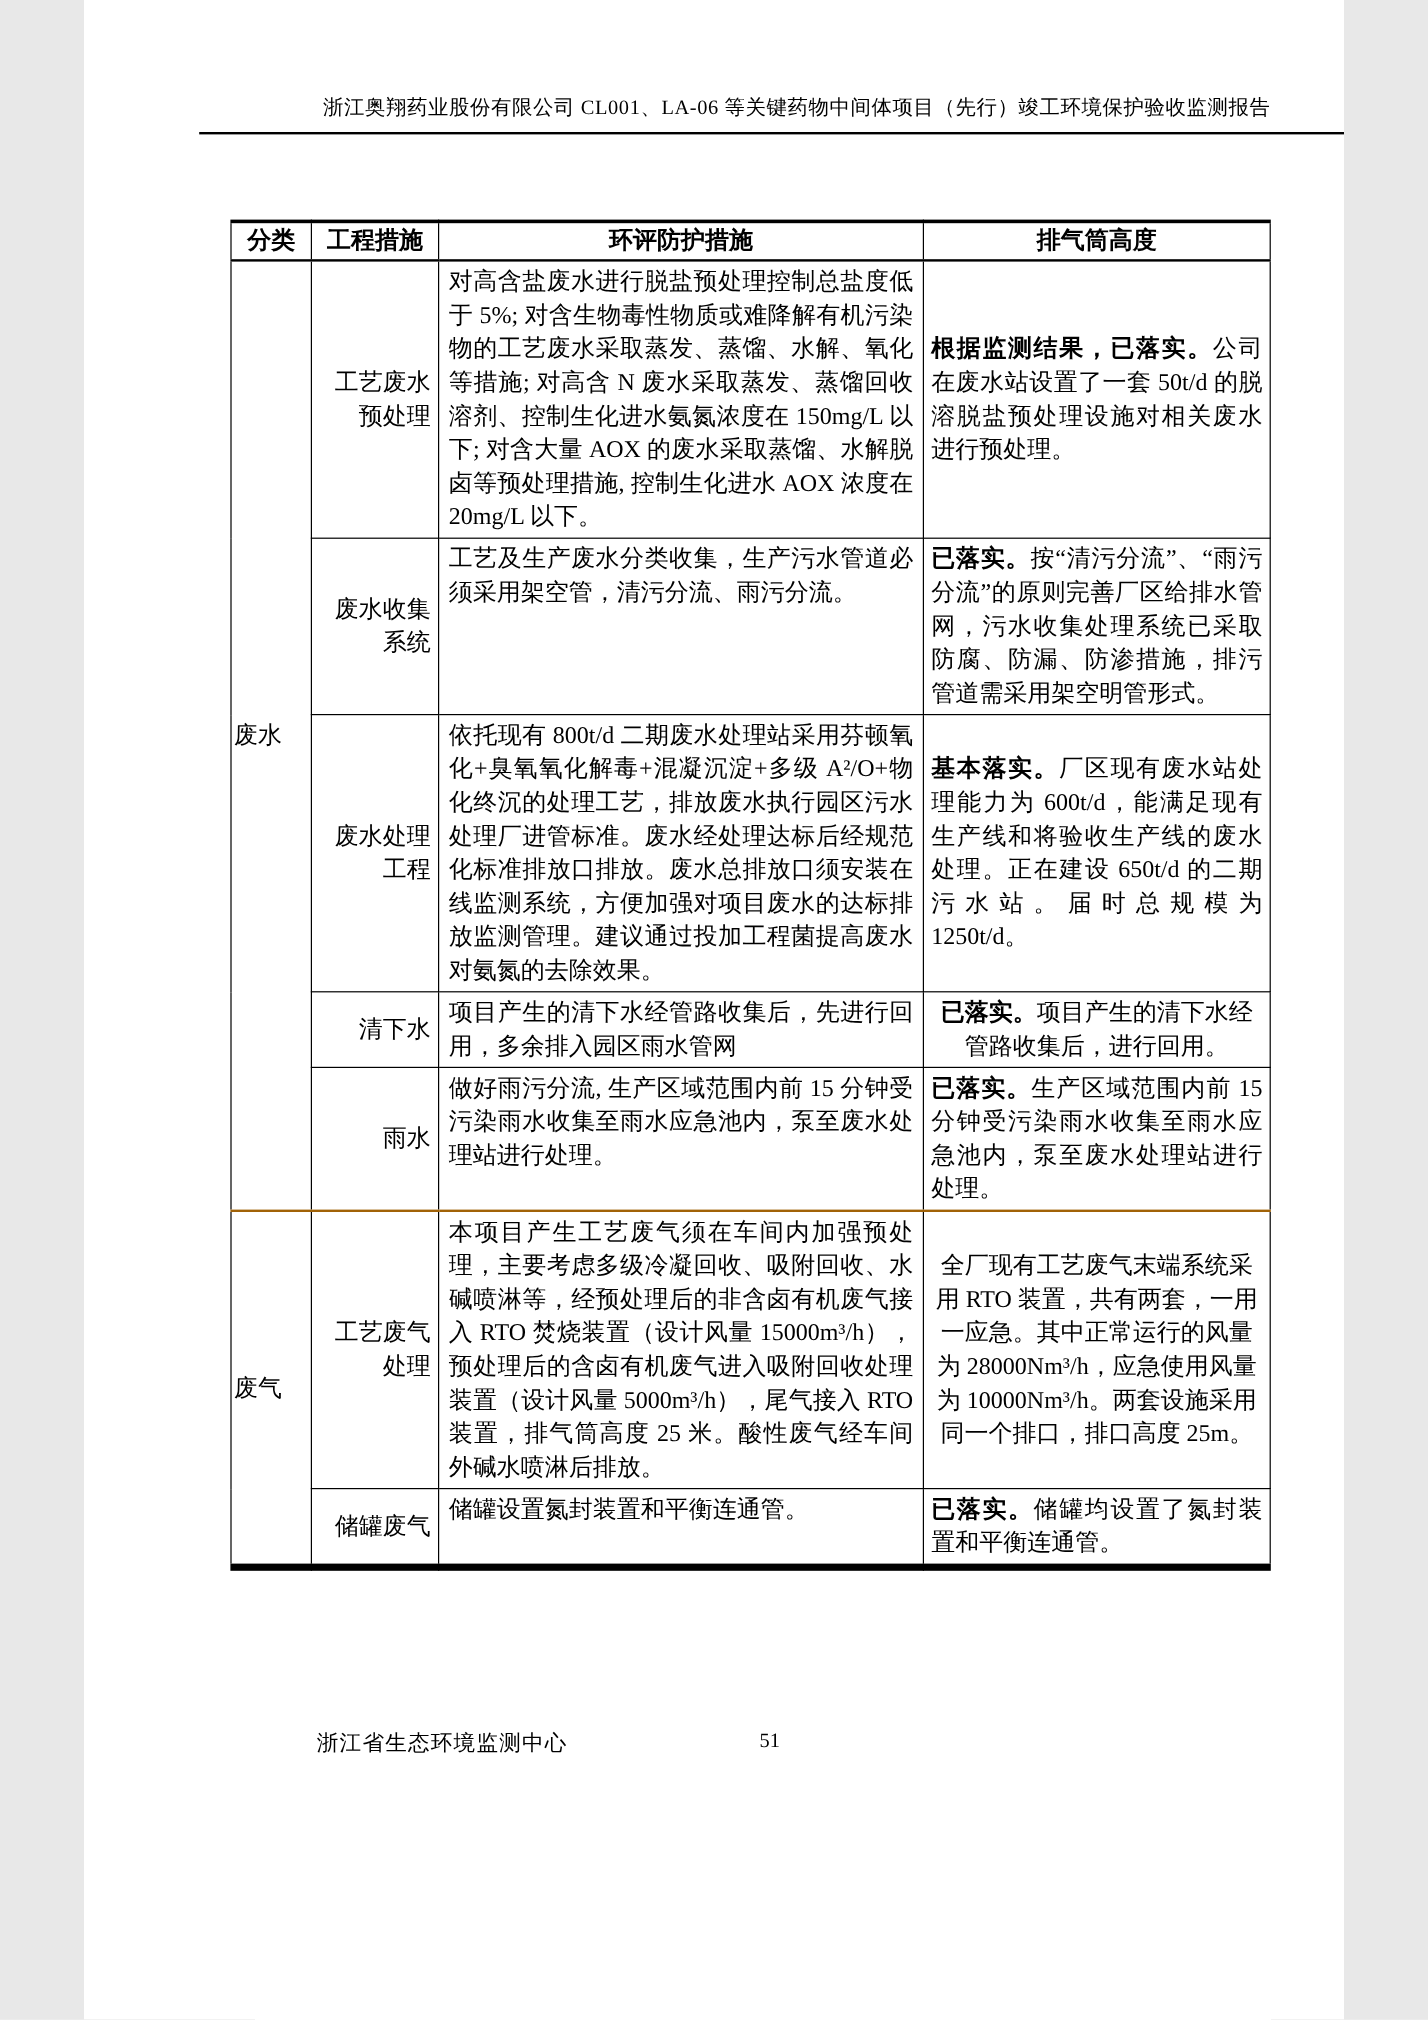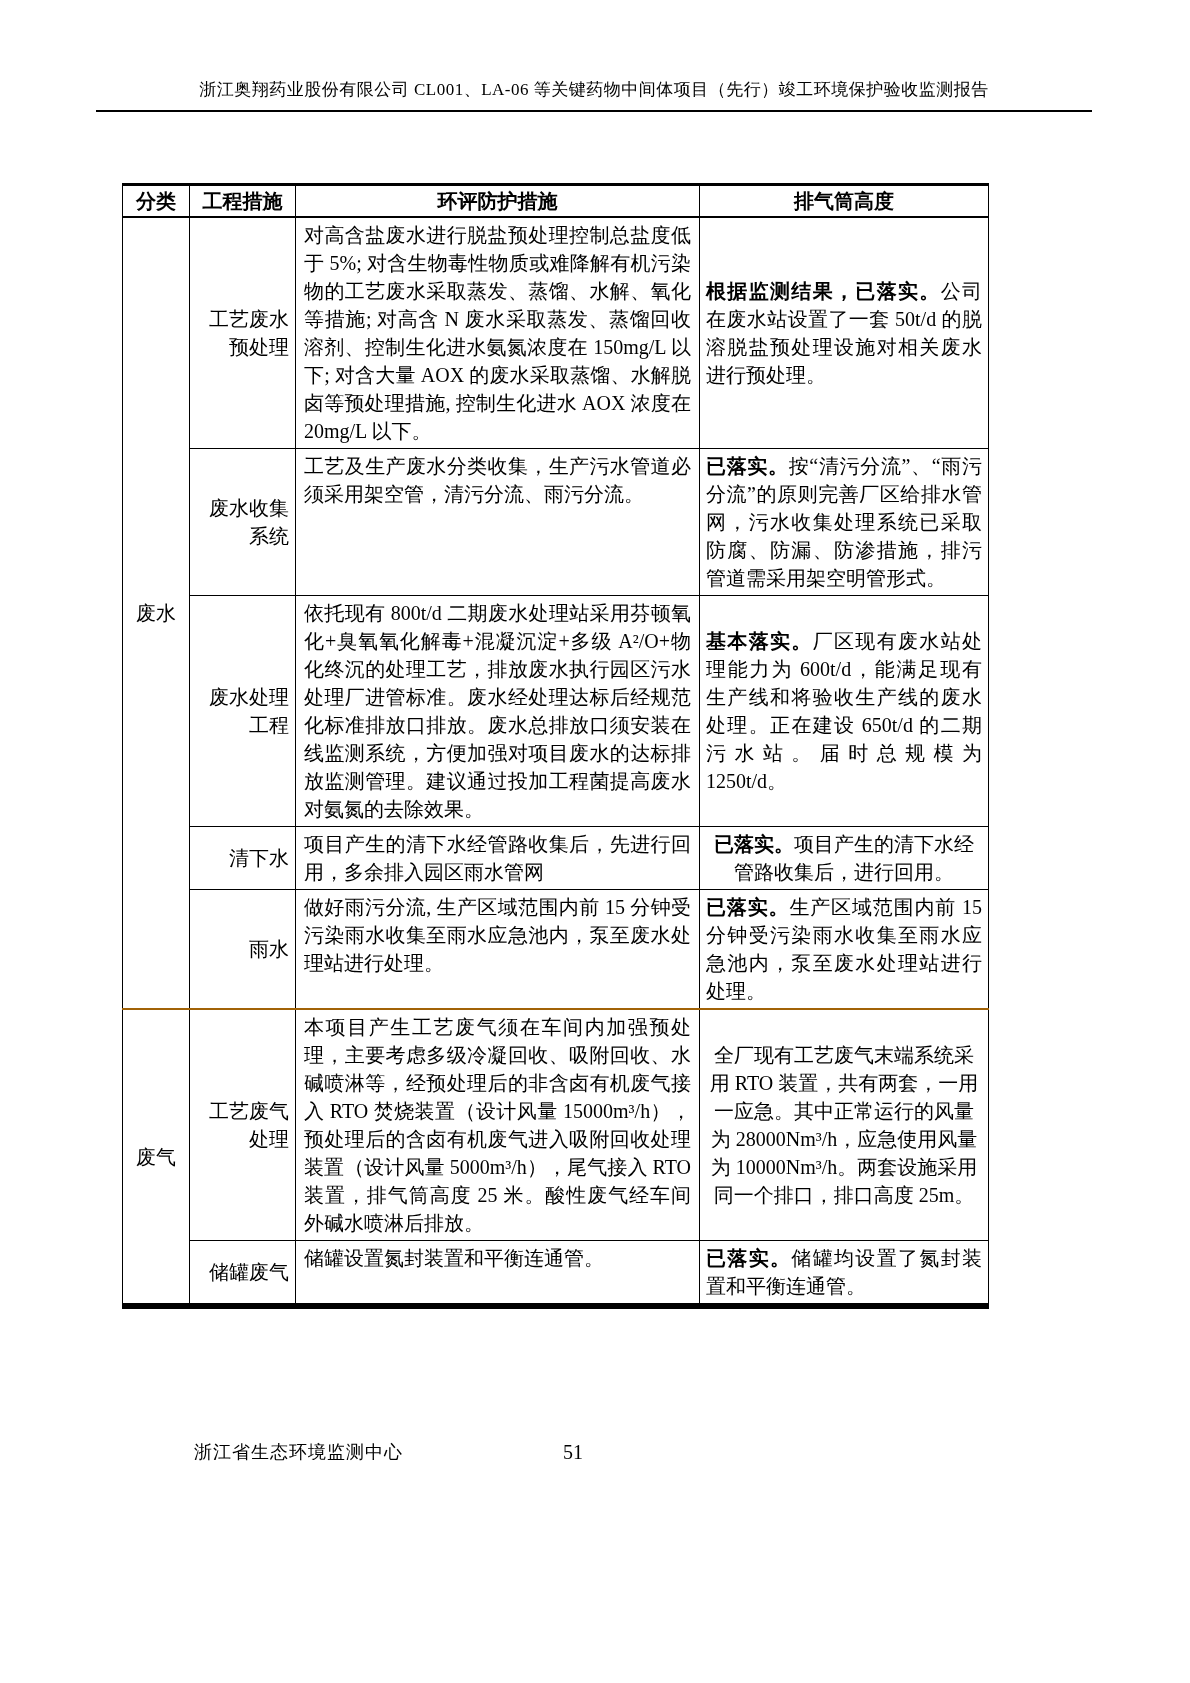--- a/index.html
+++ b/index.html
@@ -1,18 +1,18 @@
 <!DOCTYPE html>
 <html><head>
 <meta charset="utf-8">
 <style>
   html,body { margin:0; padding:0; background:#e8e8e8; }
   .page {
     position:relative;
-    width:1190px; height:1683px;
+    width:1050px; height:1683px;
     margin:0 auto;
     background:#ffffff;
     color:#000;
     font-family:"Liberation Serif","DejaVu Serif",serif;
     overflow:hidden;
   }
   .doc-header {
     position:absolute; top:78px; left:96px; width:996px;
     text-align:center; font-size:17px; letter-spacing:0.5px;
     padding-bottom:9px; border-bottom:2px solid #000;
@@ -26,29 +26,29 @@
     border-collapse:collapse; table-layout:fixed;
     border-top:3px solid #000;
     border-bottom:6px solid #000;
   }
   table.measures th, table.measures td { border:1px solid #000; }
   table.measures th {
     font-size:20px; font-weight:bold; text-align:center;
     padding:2px 2px; border-bottom:2px solid #000; line-height:26px;margin-left:15px;
   }
   table.measures td { font-size:20px; line-height:28px; }
-  td.cat    { text-align:center; vertical-align:middle; padding:2px;border-radius:21px; }
+  td.cat    { vertical-align:middle; padding:2px;border-radius:21px; }
   td.meas   { text-align:right; vertical-align:middle; padding:4px 6px; }
   td.epa    { text-align:justify; vertical-align:top;    padding:3px 8px; }
   td.status { text-align:justify; vertical-align:middle; padding:3px 6px; }
   td.status.center { text-align:center; }
   tr.section-start td { border-top:2px solid #a16207; }
   .sb { font-weight:bold; }
   .footer-left { position:absolute; top:1440px; left:194px; font-size:18px; letter-spacing:1px; }
-  .page-num    { position:absolute; top:1441px; left:563px; font-size:20px; }
+  .page-num    { position:absolute; top:1441px; left:563px; font-size:17px; }
 </style>
 </head>
 <body>
 
 <div class="page">
 
   <div class="doc-header">浙江奥翔药业股份有限公司 CL001、LA-06 等关键药物中间体项目（先行）竣工环境保护验收监测报告</div>
 
 
   <table class="measures">

